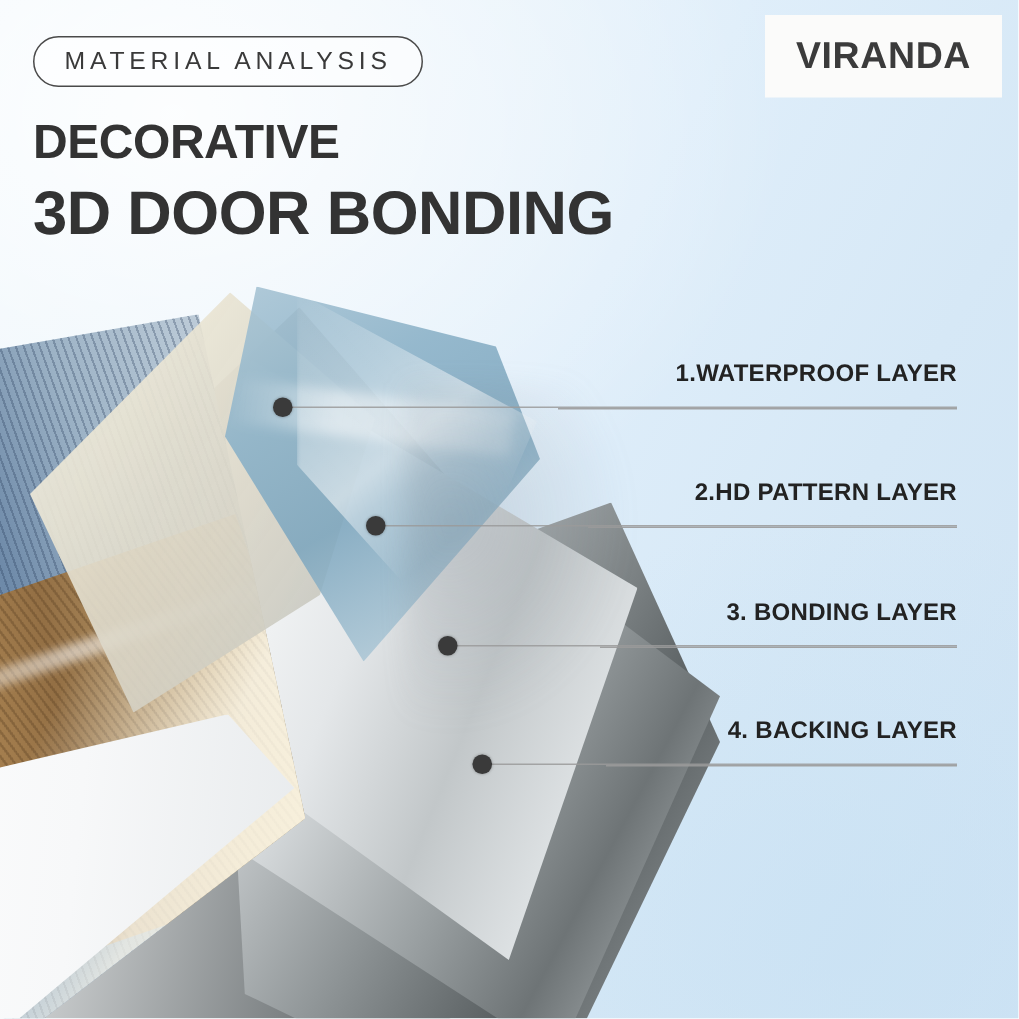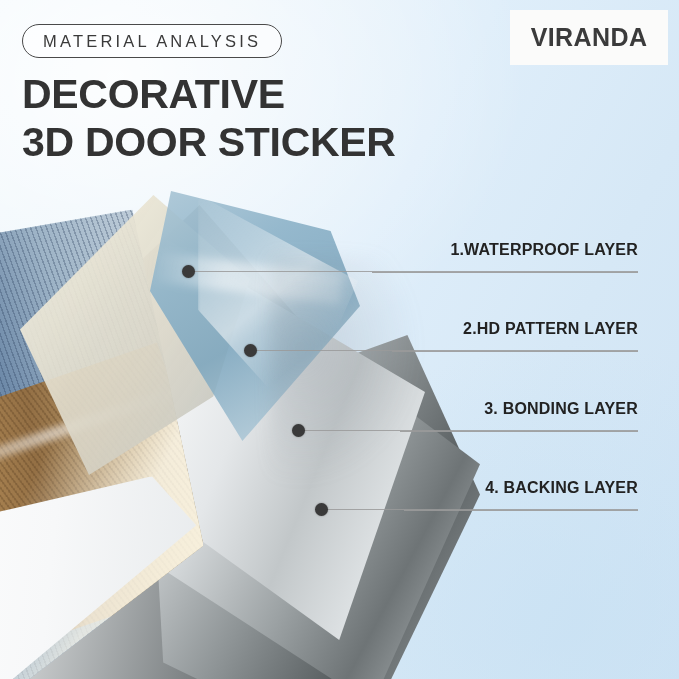--- a/index.html
+++ b/index.html
@@ -57,21 +57,21 @@
     font-weight: 400;
     white-space: nowrap;
   }
 
   .title {
     position: absolute;
     left: 22px;
     top: 70px;
     color: #333333;
     font-weight: bold;
-    font-size: 41px;
+    font-size: 32px;
     line-height: 48px;
     letter-spacing: -0.3px;
     white-space: nowrap;
     text-align: right;
   }
   .title-line2 {
     position: absolute;
     left: 22px;
     top: 118px;
     color: #333333;
@@ -307,21 +307,21 @@
 <div class="canvas">
 
   <div class="bg-sheen"></div>
   <div class="bg-sheen2"></div>
 
   <div class="badge">
     <span class="badge-text">MATERIAL ANALYSIS</span>
   </div>
 
   <div class="title">DECORATIVE</div>
-  <div class="title-line2">3D DOOR STICKER</div>
+  <div class="title-line2">3D DOOR BONDING</div>
 
   <div class="logo-box">
     <span class="logo-text">VIRANDA</span>
   </div>
 
   <div class="stage">
     <div class="backing"></div>
     <div class="backing2"></div>
     <div class="mid-sheet"></div>
     <div class="bond-sheet"></div>

